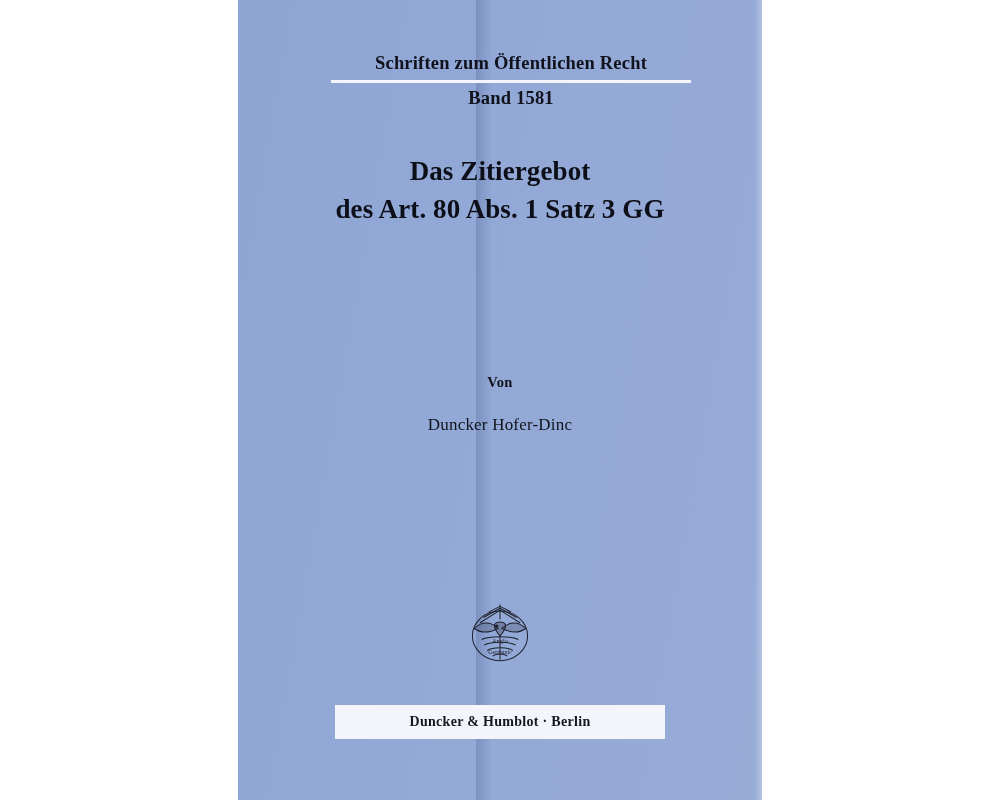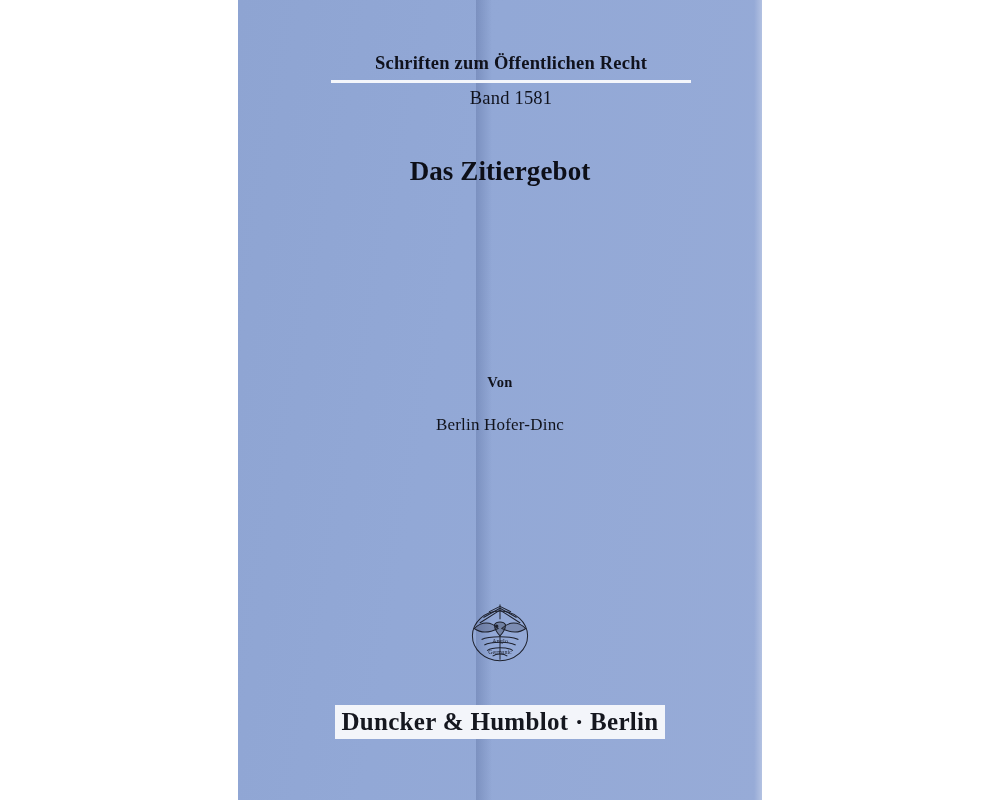--- a/index.html
+++ b/index.html
@@ -61,21 +61,21 @@
     line-height: 1.2;
   }
   .series-rule {
     width: 360px;
     height: 3px;
     background: #f4f6fb;
     margin: 6px auto 5px auto;
   }
   .series-volume {
     font-size: 18.5px;
-    font-weight: normal;
+    font-weight: bold;
     letter-spacing: 0.2px;
   }
   .title-block {
     position: absolute;
     left: 0;
     right: 0;
     top: 152px;
     text-align: center;
     color: #0d0f18;
   }
@@ -135,21 +135,21 @@
     transform: translateX(-50%);
     top: 705px;
     width: 330px;
     height: 34px;
     background: #f3f5fa;
     display: flex;
     align-items: center;
     justify-content: center;
   }
   .publisher-text {
-    font-size: 25px;
+    font-size: 14px;
     font-weight: bold;
     color: #15171f;
     letter-spacing: 0.3px;
   }
 </style>
 </head>
 <body>
 
 <div class="page">
   <div class="cover">
@@ -157,26 +157,27 @@
     <div class="edge-light"></div>
 
     <div class="series-block">
       <div class="series-title">Schriften zum Öffentlichen Recht</div>
       <div class="series-rule"></div>
       <div class="series-volume">Band 1581</div>
     </div>
 
     <div class="title-block">
       <div class="main-title-line">Das Zitiergebot</div>
+      <div class="main-title-line">des Art. 80 Abs. 1 Satz 3 GG</div>
     </div>
 
 
     <div class="author-block">
       <div class="by-word">Von</div>
-      <div class="author-name">Berlin Hofer-Dinc</div>
+      <div class="author-name">Duncker Hofer-Dinc</div>
     </div>
 
     <div class="logo-wrap">
       <svg class="logo" viewBox="0 0 100 100">
         <g stroke="#14161f" fill="none" stroke-width="1.1">
           <ellipse cx="50" cy="52" rx="30" ry="27"></ellipse>
           <path d="M50 18 L50 34"></path>
           <path d="M50 20 L38 26 M50 20 L62 26 M50 22 L32 32 M50 22 L68 32 M50 24 L28 38 M50 24 L72 38"></path>
           <path d="M22 44 C30 36 40 36 48 44 C40 48 30 50 22 44 Z" fill="#2a2d3a" fill-opacity="0.25"></path>
           <path d="M78 44 C70 36 60 36 52 44 C60 48 70 50 78 44 Z" fill="#2a2d3a" fill-opacity="0.25"></path>

